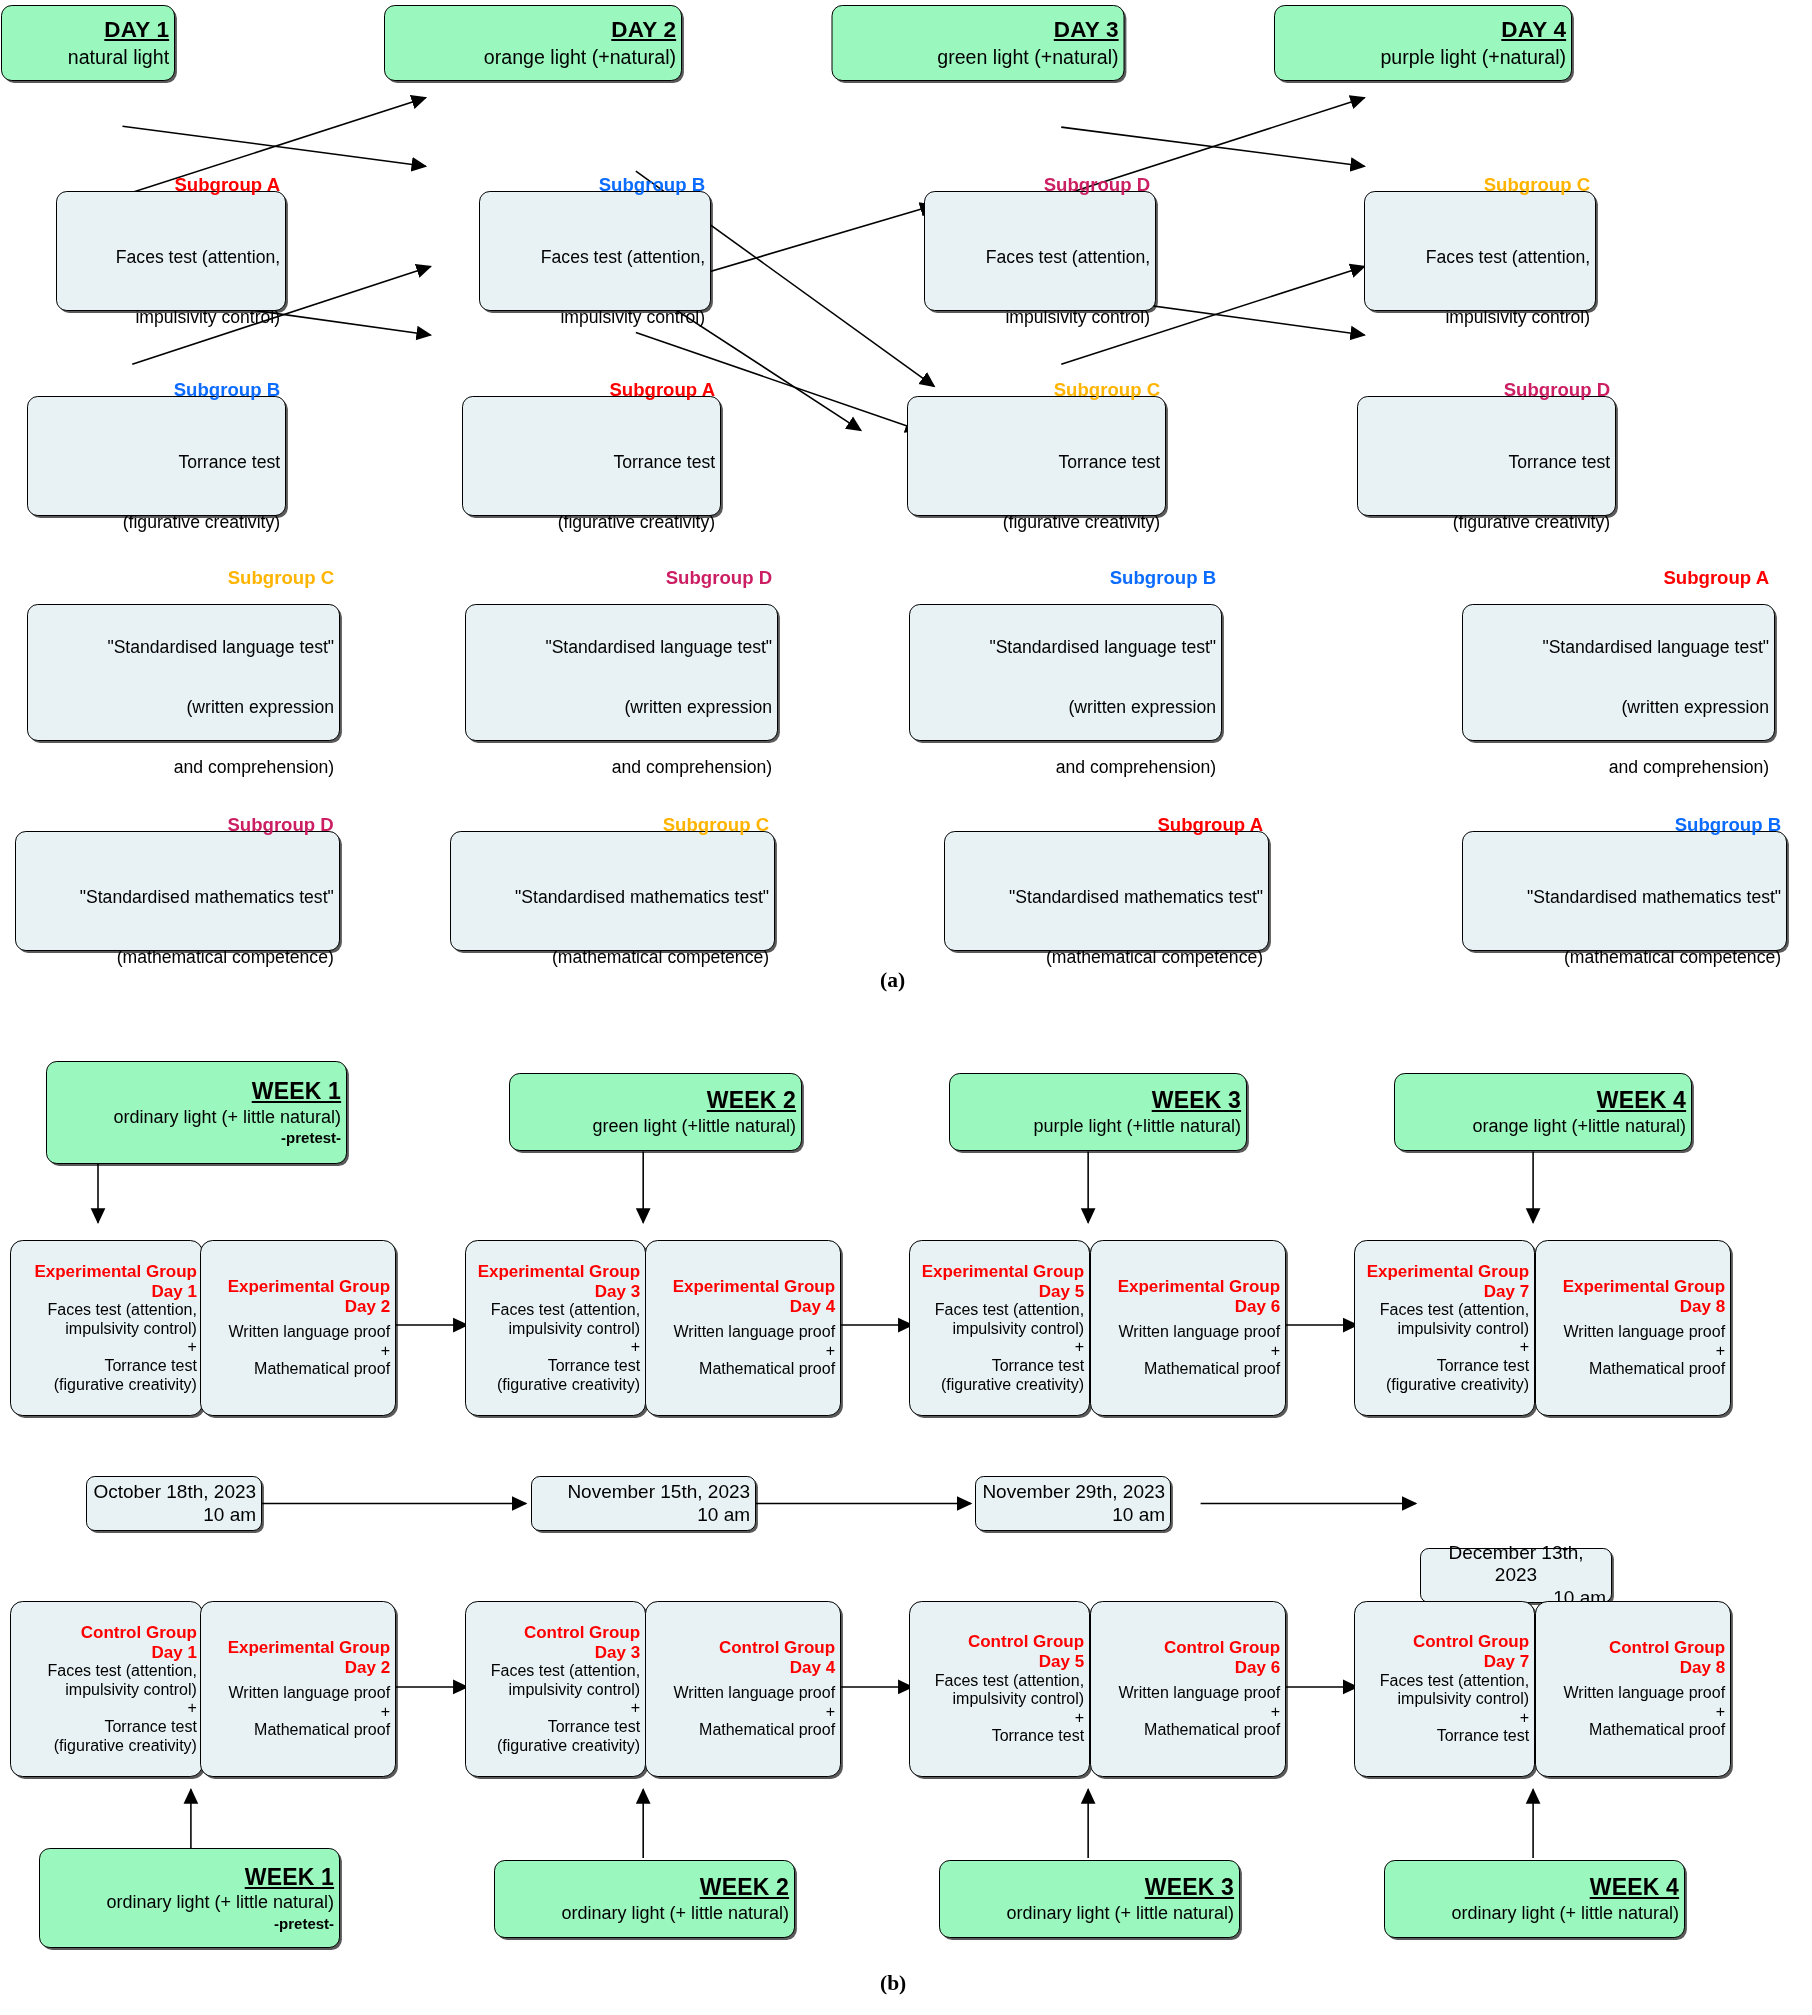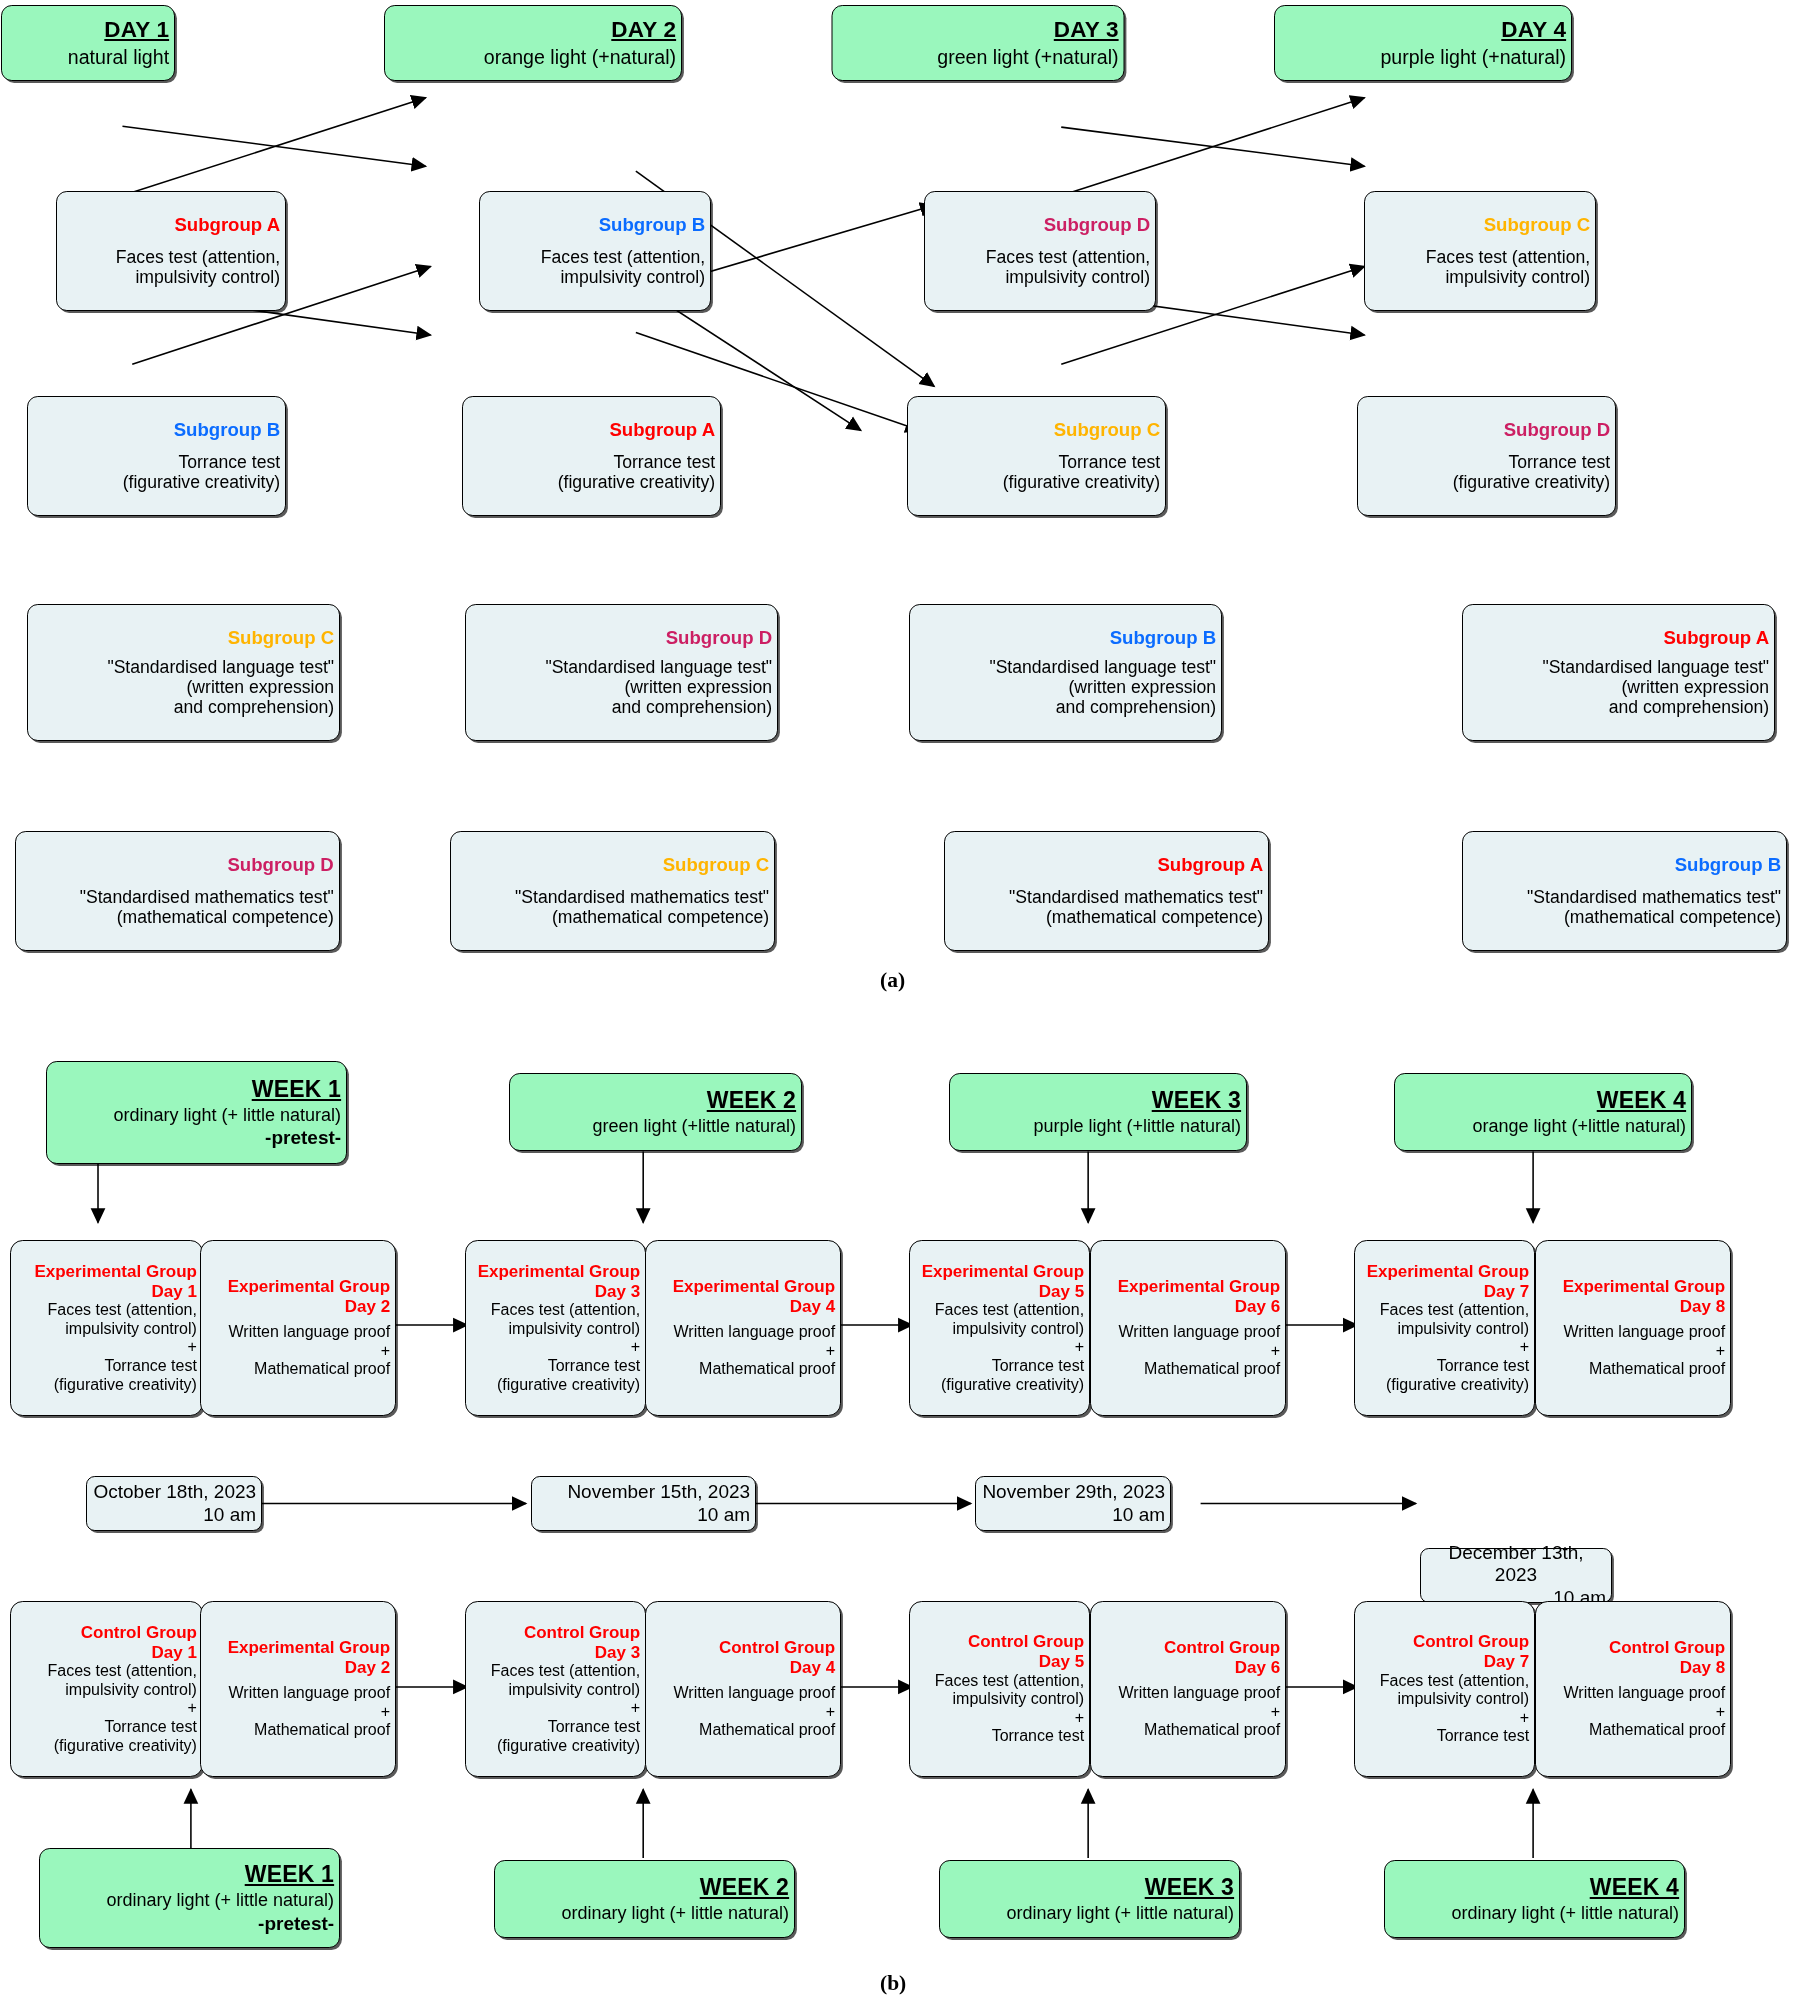--- a/index.html
+++ b/index.html
@@ -41,31 +41,31 @@
   .body-txt { font-weight:normal; }
   .red { color:#ff0000; }
   .blue { color:#0b6cff; }
   .gold { color:#ffb400; }
   .magenta { color:#cc1f63; }
 
   
   .dayhdr { width:174px; height:76px; font-size:19.6px; }
   .dayhdr .hdr-title { font-size:22.5px; margin-bottom:2.9px; }
 
-  .sg { width:176px; height:120px; font-size:17.6px; }
+  .sg { width:176px; height:120px; font-size:17.6px;gap:40px; }
   .sg .sub-title { font-size:18.6px; margin-bottom:10.8px; }
   .sg .body-txt { font-size:17.6px; }
 
   .sg3 { height:137px; }
   .sg3 .sub-title { margin-bottom:7.8px; }
 
   
   .wkhdr { font-size:18px; }
   .wkhdr .hdr-title { font-size:23px; margin-bottom:2px;margin-left:10px; }
-  .wkhdr .pre { font-weight:bold; font-size:19px; margin-top:1.5px;}
+  .wkhdr .pre { font-weight:bold; font-size:15px; margin-top:1.5px;}
 
   .grp { font-size:16px; border-radius:12.7px; }
   .grp .sub-title { font-size:17px; color:#ff0000; }
   .grp .body-txt { font-size:16px; }
   .grp .gap { height:6.8px; }
 
   .datebox { font-size:19px; height:55px; border-radius:8.8px; }
 
   
   .caption { position:absolute; font-size:21.5px; font-family:"Liberation Serif", serif; }

